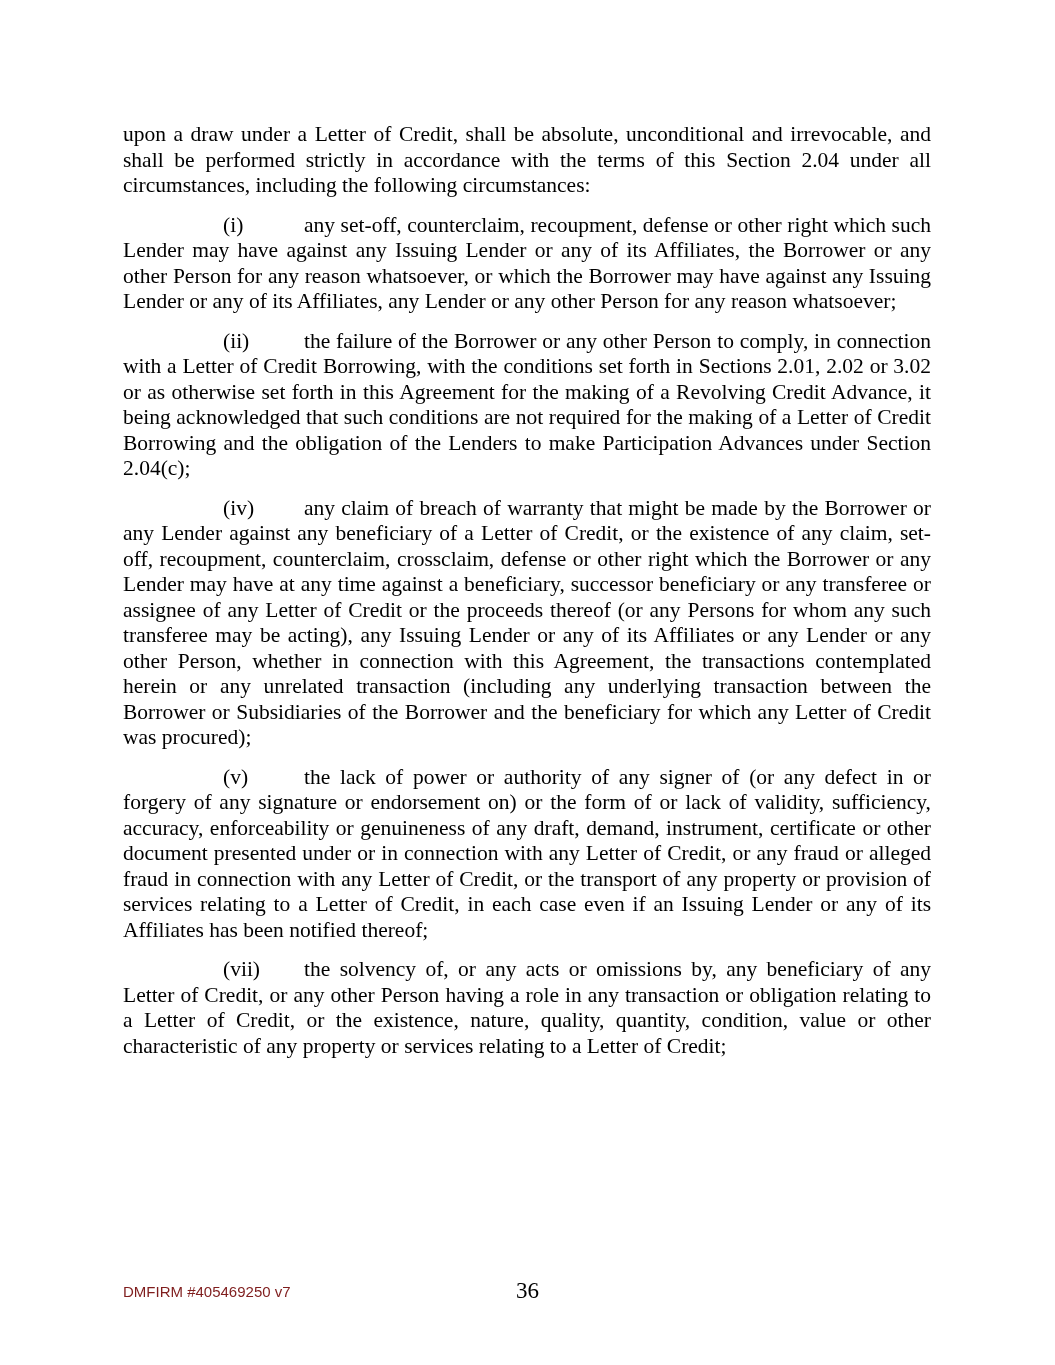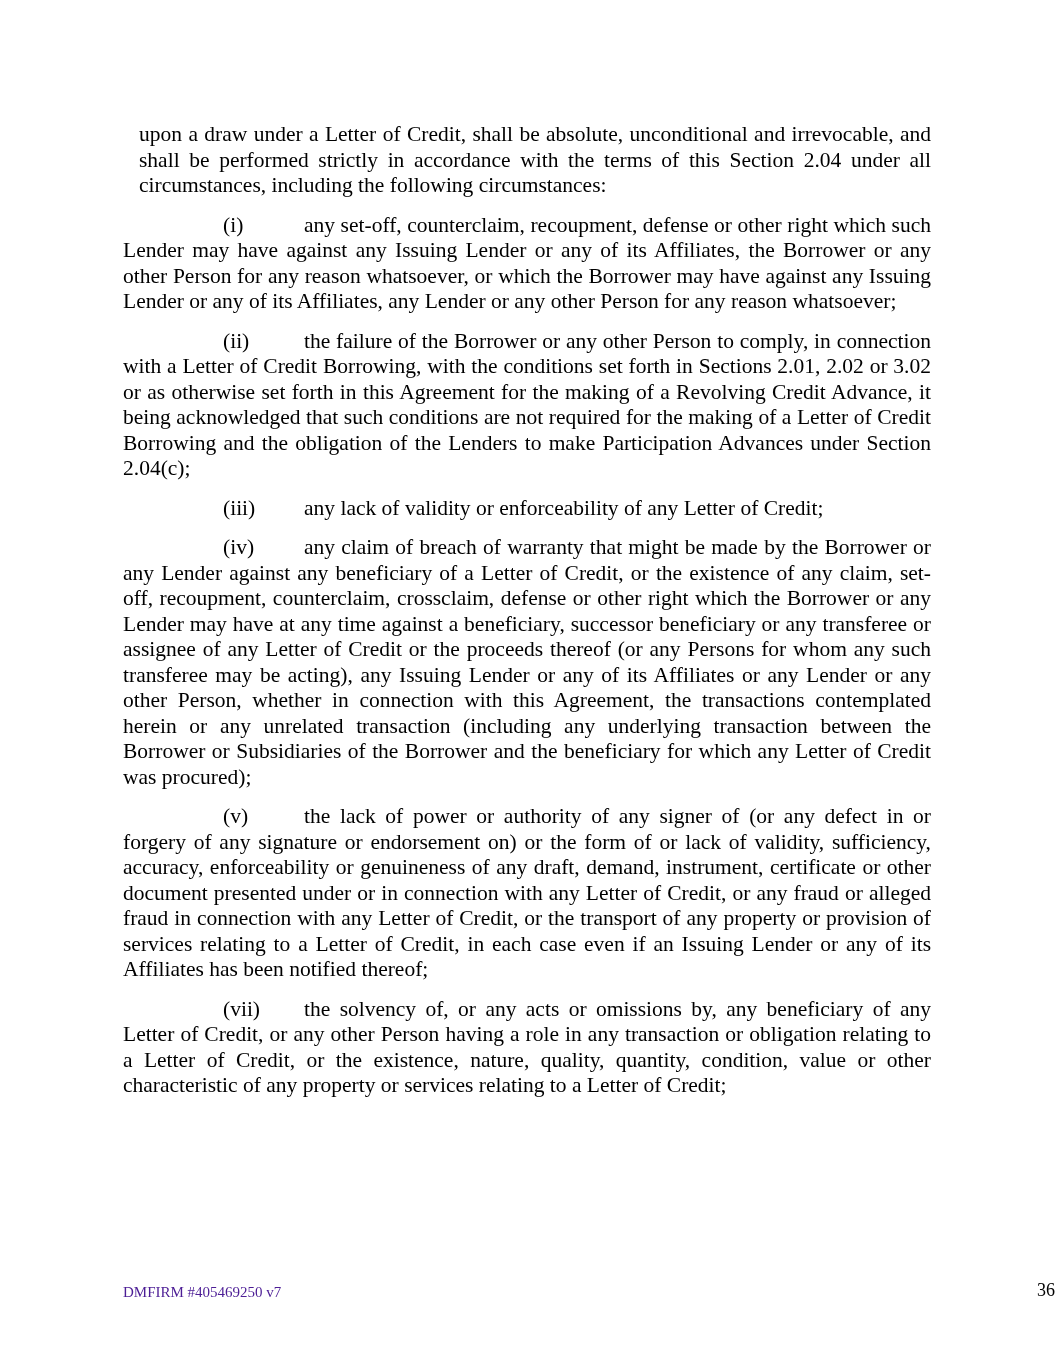--- a/index.html
+++ b/index.html
@@ -22,66 +22,65 @@
     top: 122px;
     width: 808px;
     font-size: 21.5px;
     line-height: 25.5px;
   }
   .content p {
     margin: 0 0 14px 0;
     text-align: justify;
   }
   p.opening {
-    margin-left: 16px;
+    margin-left: 0;
     text-indent: 0;
   }
   p.item {
     text-indent: 100px;
   }
   .marker {
     display: inline-block;
     width: 81px;
     text-indent: 0;
   }
   .footer-doc-id {
     position: absolute;
     left: 123px;
     top: 1283px;
-    font-family: Liberation Serif, serif;
+    font-family: Liberation Sans, sans-serif;
     font-size: 15px;
     line-height: 18px;
-    color: #4c1d95;
+    color: #7f1d1d;
   }
   .footer-page-number {
     position: absolute;
     left: 0;
     top: 1278px;
     width: 100%;
-    text-align: right;
+    text-align: center;
     font-family: "Liberation Serif", serif;
-    font-size: 18px;
+    font-size: 23px;
     line-height: 25.5px;
     color: #000000;
   }
 </style>
 </head>
 <body>
 
 <div class="page">
 
   <div class="content">
 
     <p class="opening">upon a draw under a Letter of Credit, shall be absolute, unconditional and irrevocable, and shall be performed strictly in accordance with the terms of this Section 2.04 under all circumstances, including the following circumstances:</p>
 
     <p class="item"><span class="marker">(i)</span><span class="item-text">any set-off, counterclaim, recoupment, defense or other right which such Lender may have against any Issuing Lender or any of its Affiliates, the Borrower or any other Person for any reason whatsoever, or which the Borrower may have against any Issuing Lender or any of its Affiliates, any Lender or any other Person for any reason whatsoever;</span></p>
 
     <p class="item"><span class="marker">(ii)</span><span class="item-text">the failure of the Borrower or any other Person to comply, in connection with a Letter of Credit Borrowing, with the conditions set forth in Sections 2.01, 2.02 or 3.02 or as otherwise set forth in this Agreement for the making of a Revolving Credit Advance, it being acknowledged that such conditions are not required for the making of a Letter of Credit Borrowing and the obligation of the Lenders to make Participation Advances under Section 2.04(c);</span></p>
 
-    <p class="item"><span class="marker">(iii)</span><span class="item-text">any lack of validity or enforceability of any Letter of Credit;</span></p>
 
     <p class="item"><span class="marker">(iv)</span><span class="item-text">any claim of breach of warranty that might be made by the Borrower or any Lender against any beneficiary of a Letter of Credit, or the existence of any claim, set-off, recoupment, counterclaim, crossclaim, defense or other right which the Borrower or any Lender may have at any time against a beneficiary, successor beneficiary or any transferee or assignee of any Letter of Credit or the proceeds thereof (or any Persons for whom any such transferee may be acting), any Issuing Lender or any of its Affiliates or any Lender or any other Person, whether in connection with this Agreement, the transactions contemplated herein or any unrelated transaction (including any underlying transaction between the Borrower or Subsidiaries of the Borrower and the beneficiary for which any Letter of Credit was procured);</span></p>
 
     <p class="item"><span class="marker">(v)</span><span class="item-text">the lack of power or authority of any signer of (or any defect in or forgery of any signature or endorsement on) or the form of or lack of validity, sufficiency, accuracy, enforceability or genuineness of any draft, demand, instrument, certificate or other document presented under or in connection with any Letter of Credit, or any fraud or alleged fraud in connection with any Letter of Credit, or the transport of any property or provision of services relating to a Letter of Credit, in each case even if an Issuing Lender or any of its Affiliates has been notified thereof;</span></p>
 
 
     <p class="item"><span class="marker">(vii)</span><span class="item-text">the solvency of, or any acts or omissions by, any beneficiary of any Letter of Credit, or any other Person having a role in any transaction or obligation relating to a Letter of Credit, or the existence, nature, quality, quantity, condition, value or other characteristic of any property or services relating to a Letter of Credit;</span></p>
 
   </div>
 

